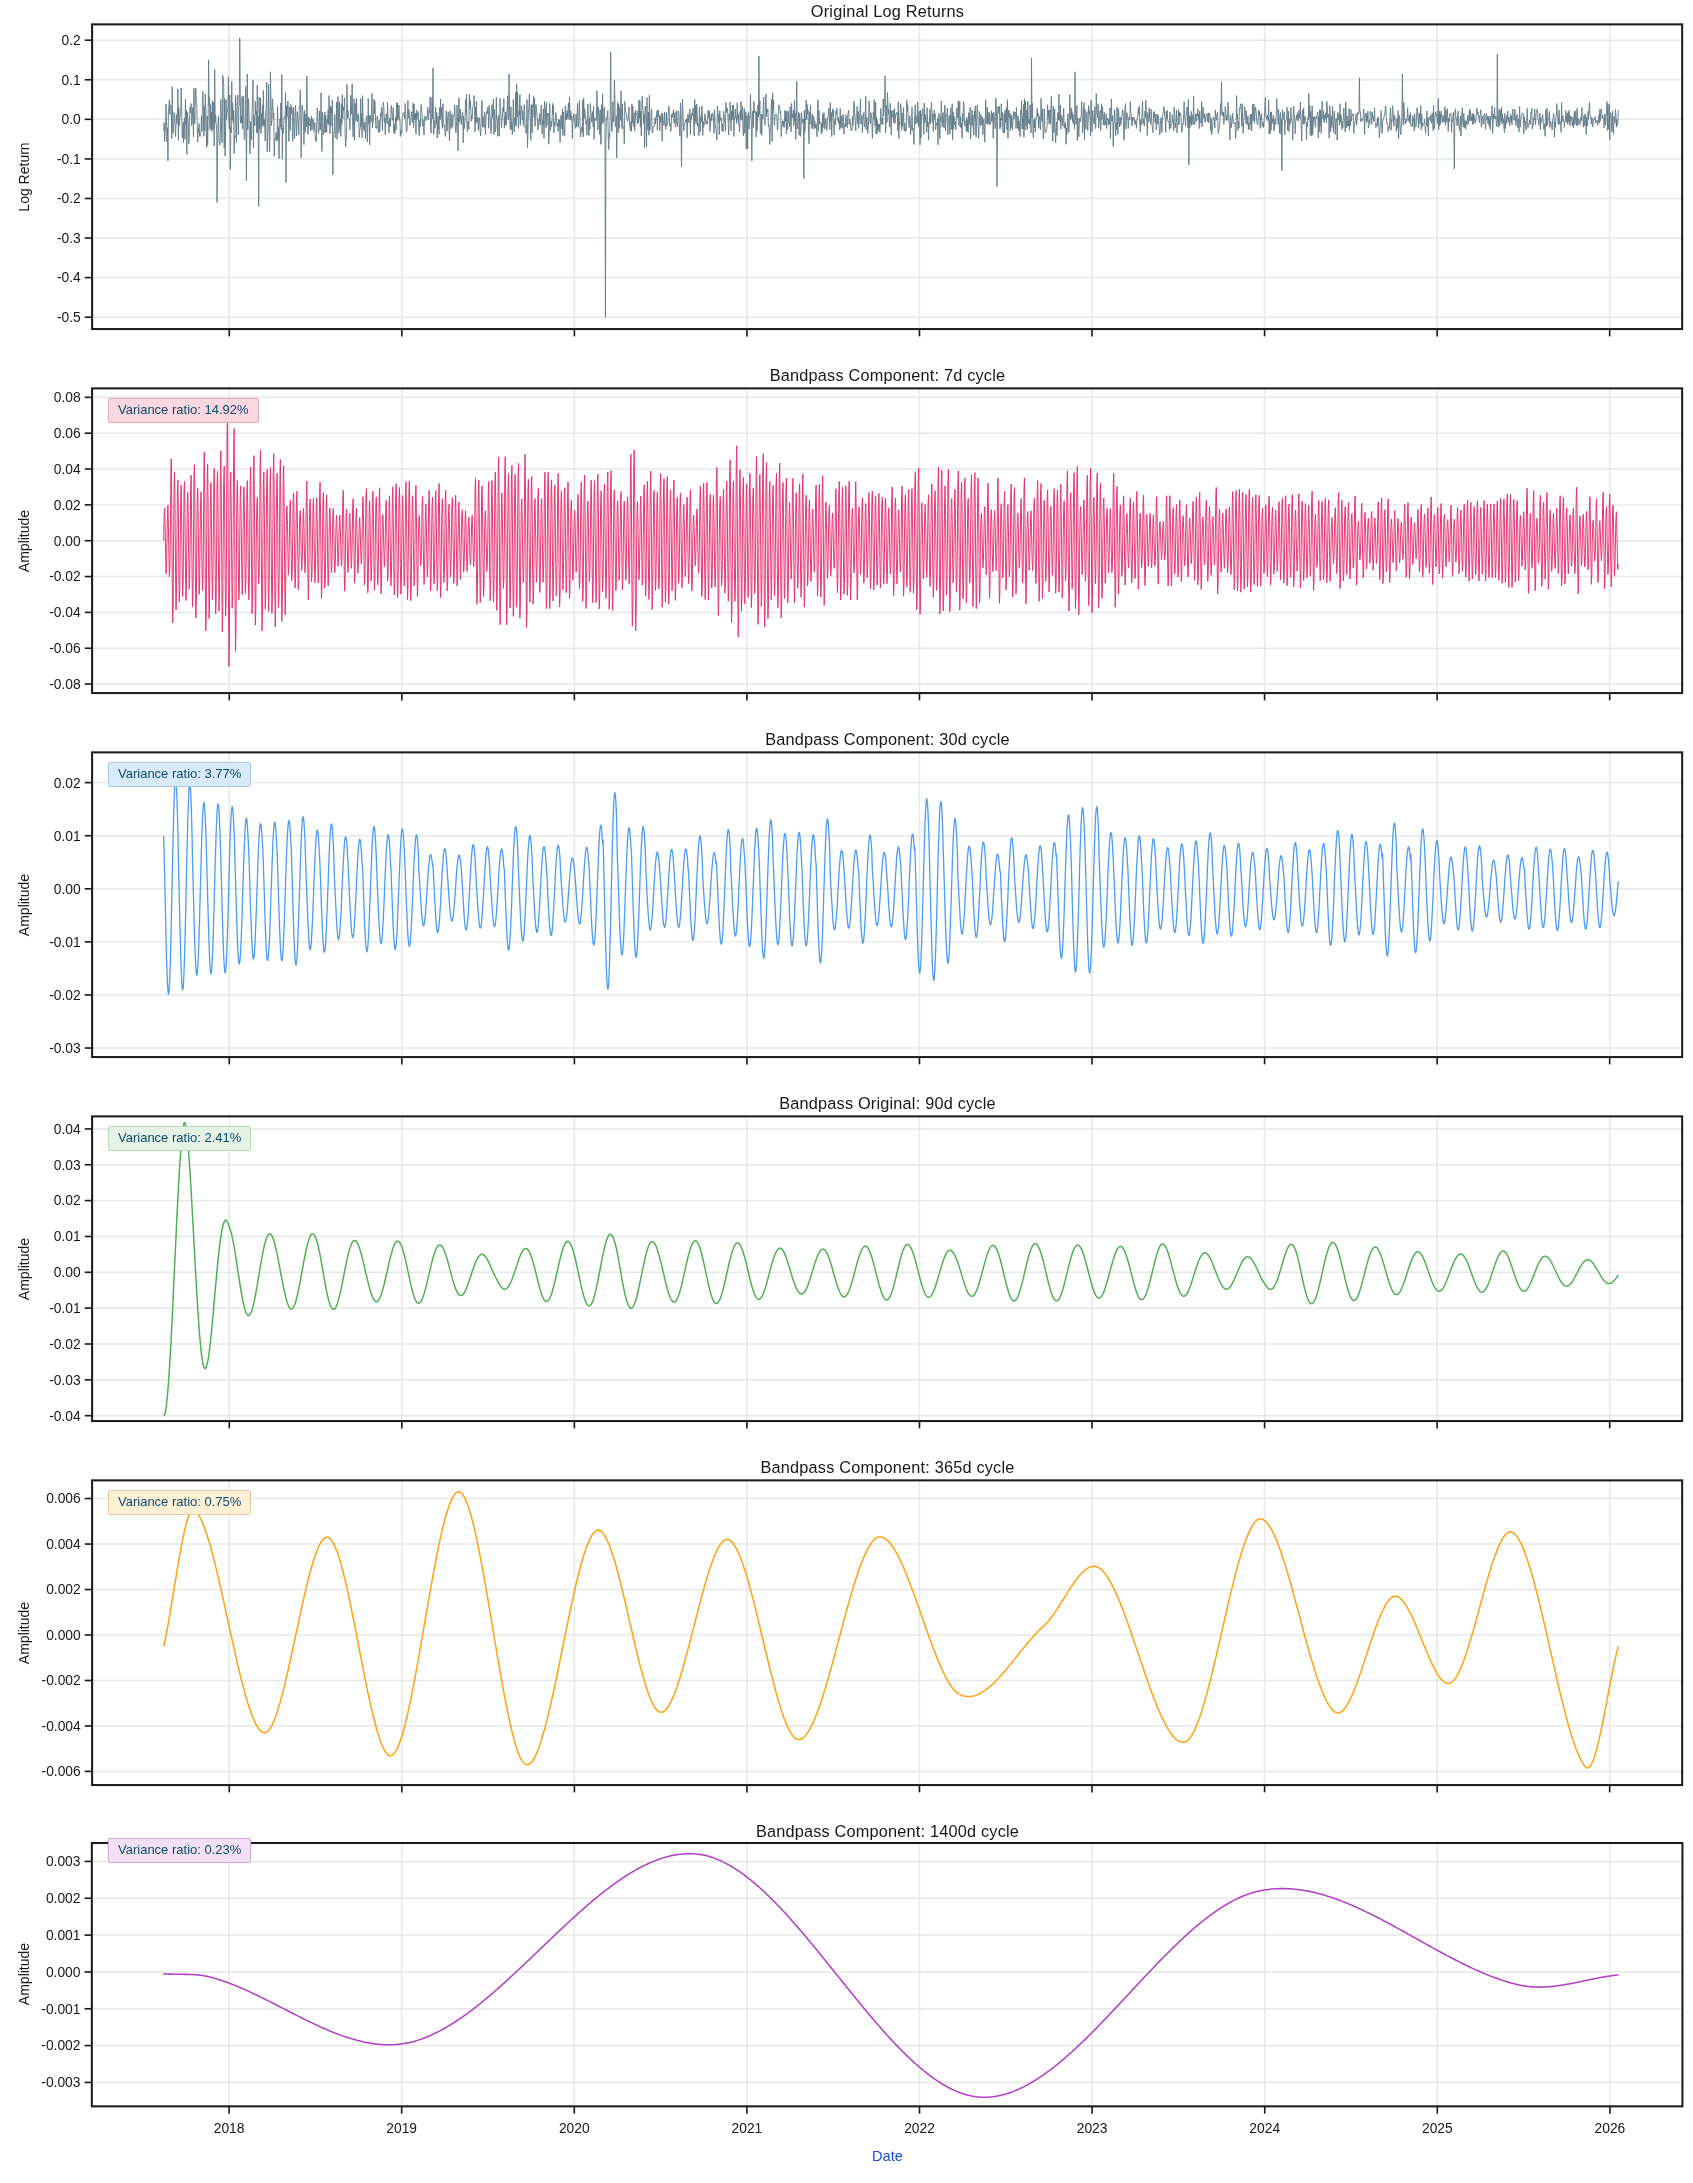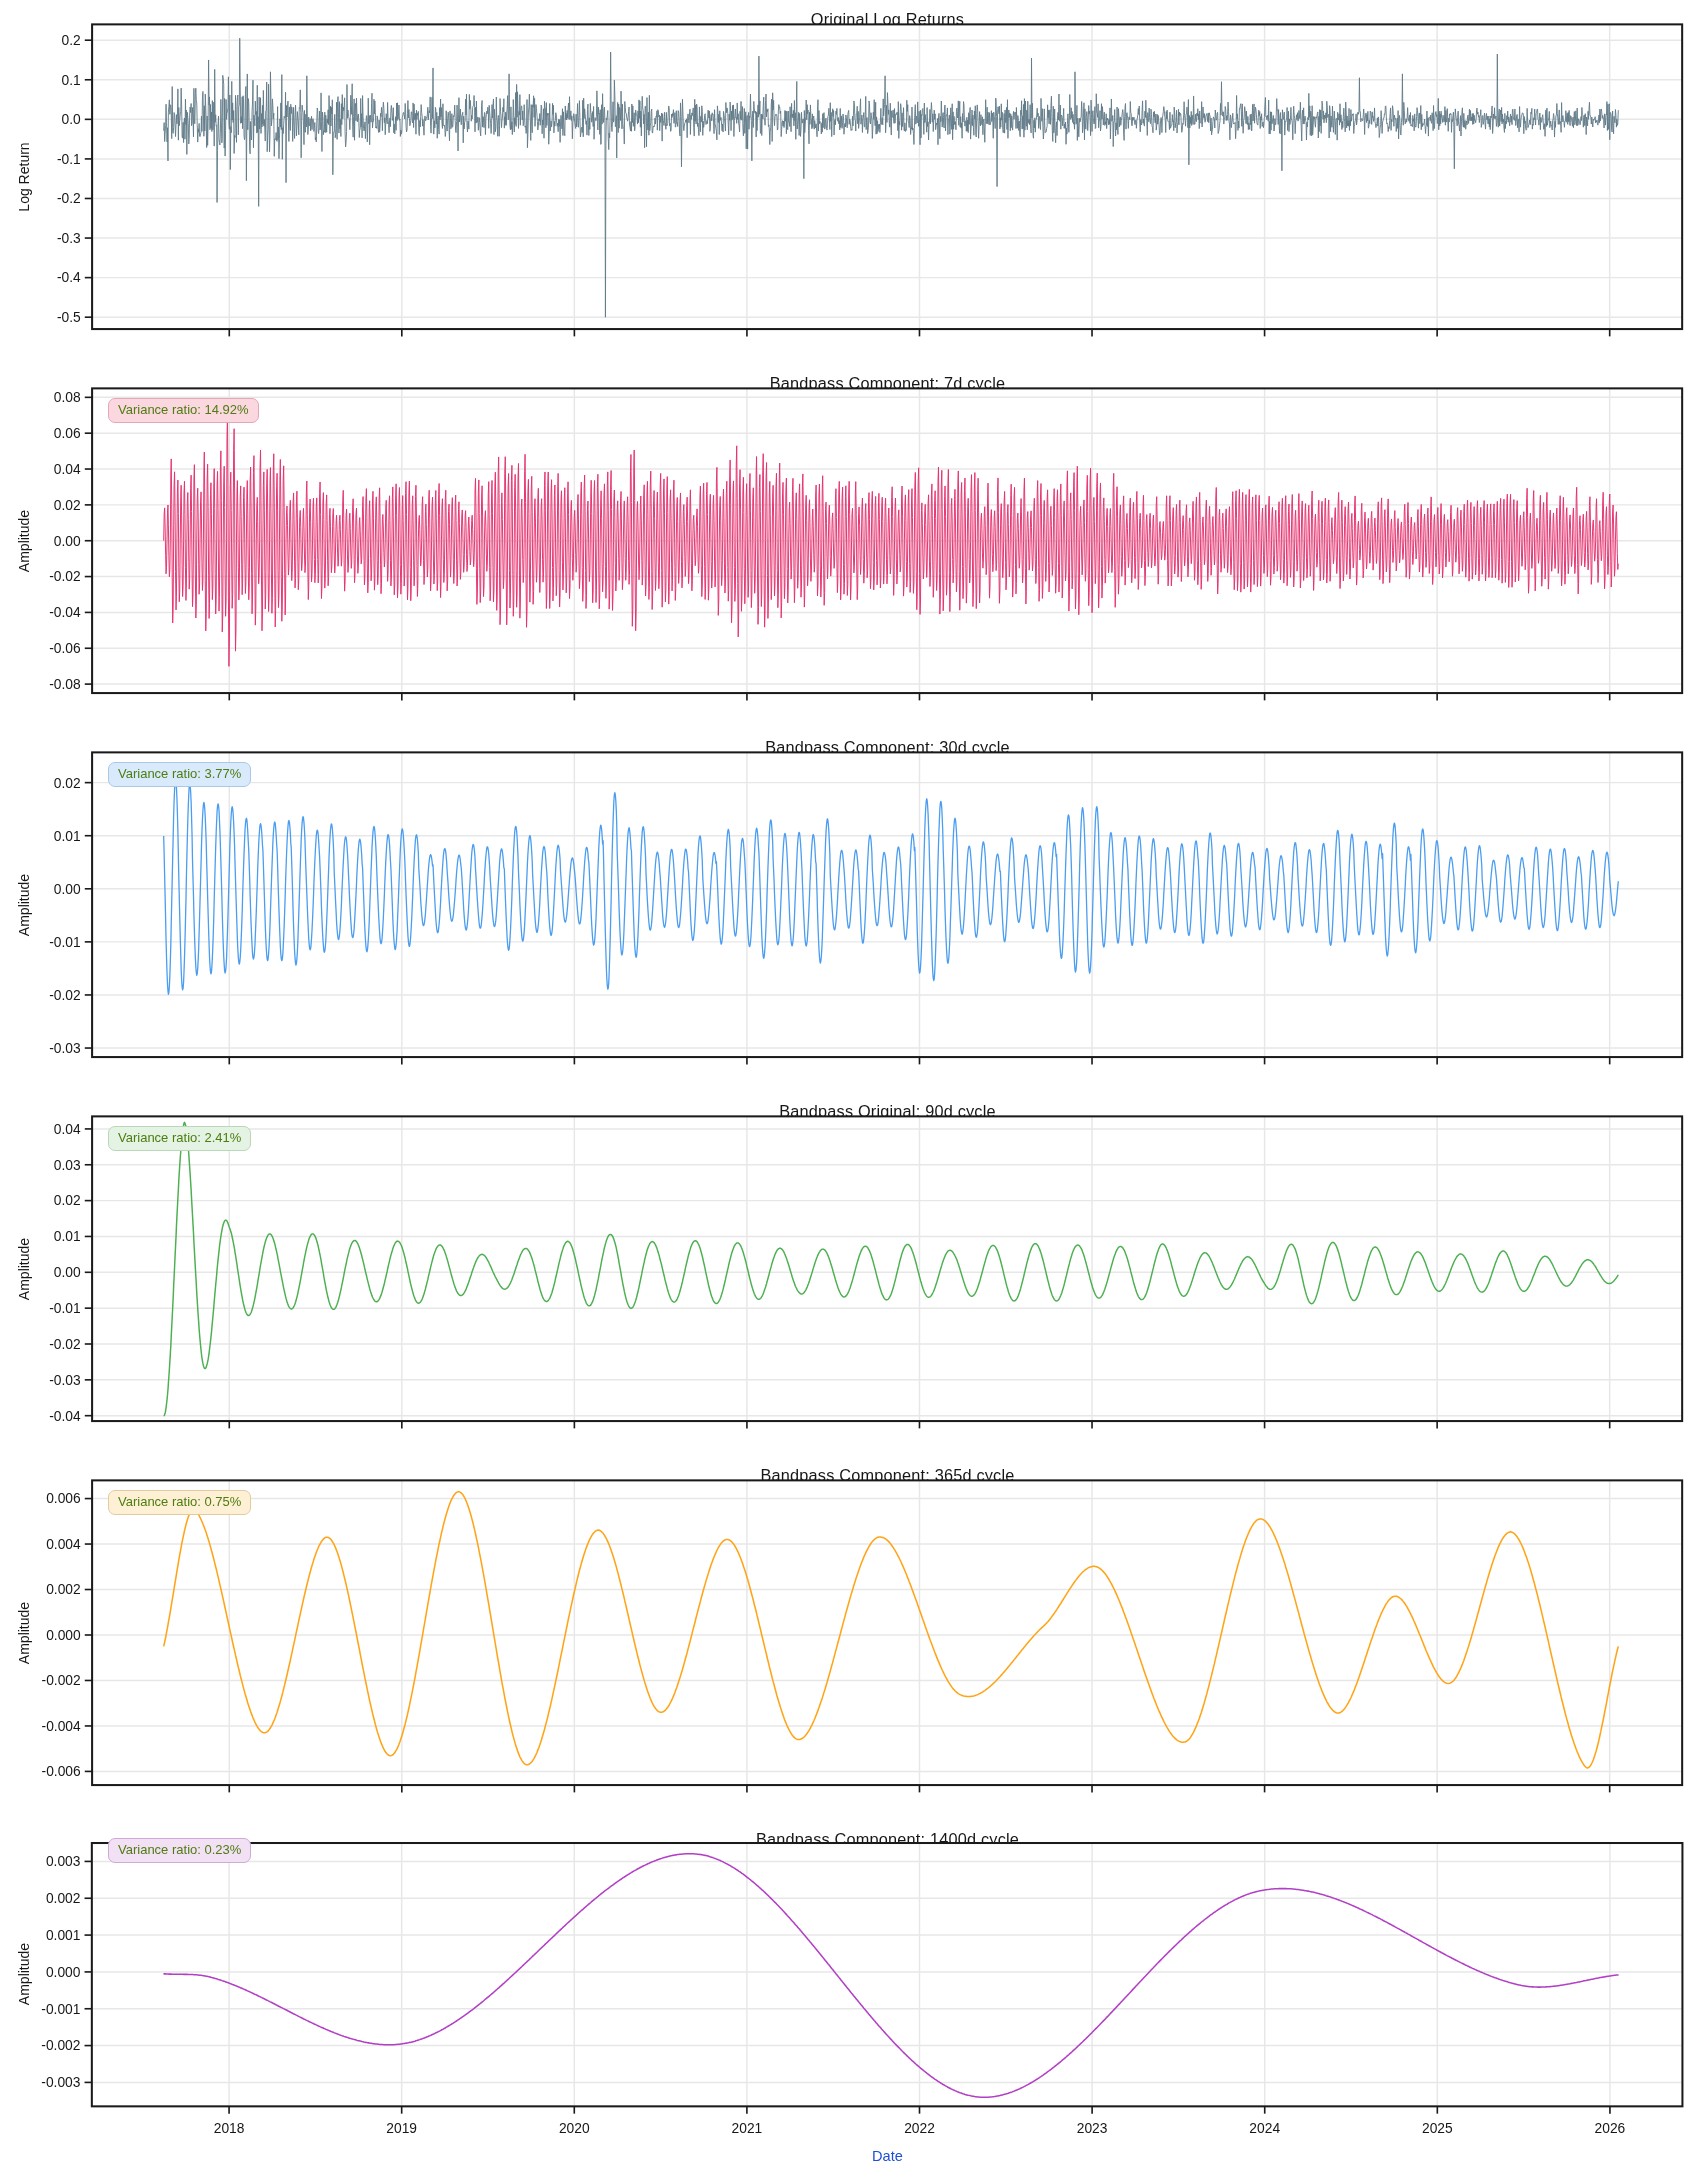--- a/index.html
+++ b/index.html
@@ -1,31 +1,31 @@
 <!DOCTYPE html>
 <html style="font-size:13px"><head>
 <meta charset="utf-8">
 <style>
   html,body{margin:0;padding:0;background:#ffffff;}
   body{width:1693px;font-family:"Liberation Sans",sans-serif;}
   .figure{position:relative;width:1693px;height:2183px;background:#fff;}
   .panel{position:relative;width:1693px;height:364px;}
   .panel.last{height:363px;}
   .panel-title{
-    position:absolute;left:92px;width:1591px;top:10px;text-align:center;
+    position:absolute;left:92px;width:1591px;top:2px;text-align:center;
     font-size:16.3px;color:#171717;letter-spacing:0.2px;
   }
   .ylabel{
     position:absolute;left:24.4px;top:177px;transform:translate(-50%,-50%) rotate(-90deg);
     font-size:14px;color:#171717;white-space:nowrap;
   }
   .panel.last .ylabel{top:154px;}
   .annotation{
-    position:absolute;left:108px;top:34px;font-size:13px;color:#4d7c0f;
-    padding:4.1px 9px;border-radius:7px;border:1.2px solid #999;line-height:1.15;
+    position:absolute;left:108px;top:34px;font-size:13px;color:#0c4a6e;
+    padding:4.1px 9px;border-radius:2px;border:1.2px solid #999;line-height:1.15;
     box-shadow:0 0 0 0 transparent;
   }
   .panel.last .annotation{top:18px;}
   .xlabel{
     position:absolute;left:92px;width:1591px;top:328px;text-align:center;
     font-size:14.6px;color:#1d4ed8;
   }
   svg.plot{position:absolute;left:0;top:0;display:block;}
   svg text{font-family:"Liberation Sans",sans-serif;font-size:17px;fill:#171717;}
   svg text.xt{font-size:17px;}

